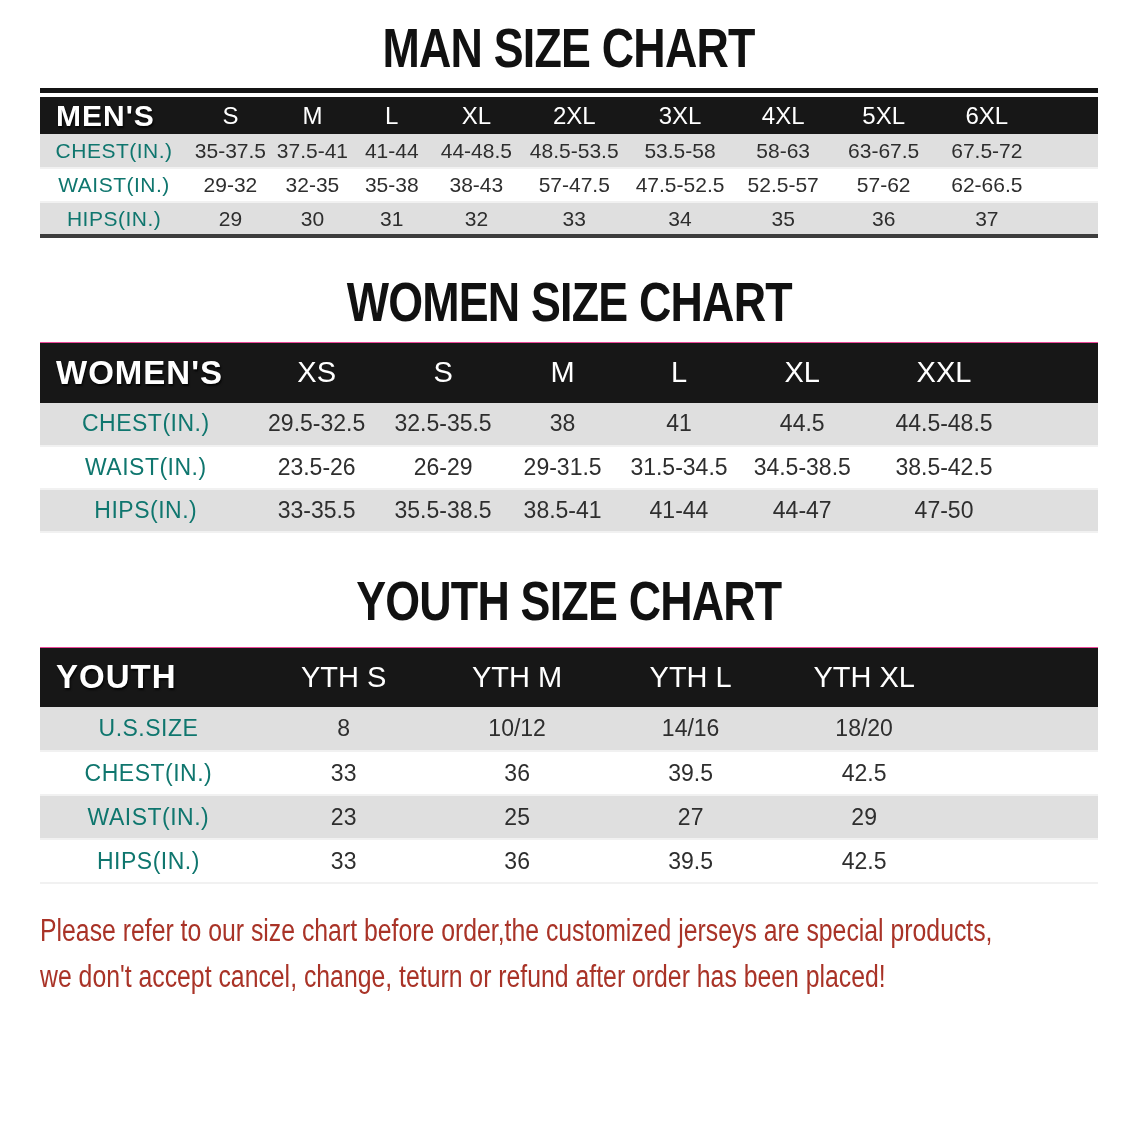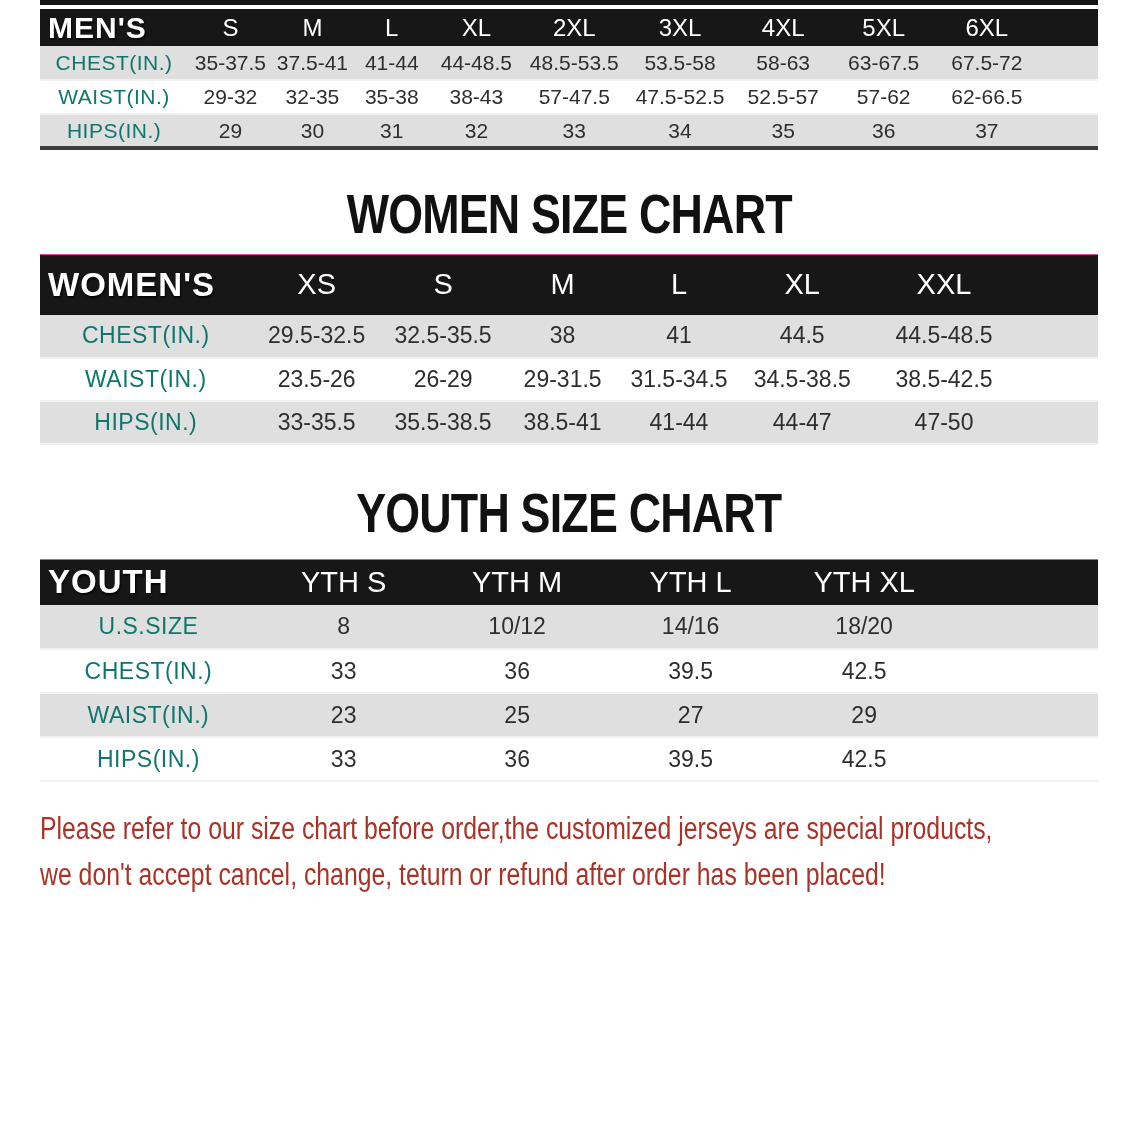--- a/index.html
+++ b/index.html
@@ -49,25 +49,25 @@
   .table-wrap { margin: 0 40px; }
   .top-rule { height: 5px; background: #141414; margin-bottom: 4px; }
   table.size-table {
     width: 100%;
     border-collapse: collapse;
     table-layout: fixed;
   }
   thead tr { background: #171717; color: #fff; }
   .table-men   thead tr { height: 37px; }
   .table-women thead tr { height: 60px; }
-  .table-youth thead tr { height: 46px; }
+  .table-youth thead tr { height: 60px; }
   .table-women thead tr, .table-youth thead tr { border-top: 1px solid #ec4899; margin-left: 23px; }
   th { font-weight: 400; text-align: center; }
   .head-label {
-    text-align: left; padding-left: 8px;
+    text-align: left; padding-left: 16px;
     font-weight: 700; letter-spacing: 1px;
     text-shadow: 1px 2px 2px rgba(0,0,0,0.8);
   }
   .table-men   .head-label { font-size: 30px; }
   .table-women .head-label { font-size: 33px; }
   .table-youth .head-label { font-size: 33px; }
   .table-men   .head-col { font-size: 24px; }
   .table-women .head-col { font-size: 29px; }
   .table-youth .head-col { font-size: 29px; }
   tbody tr:nth-child(odd) { background: #dfdfdf; }
@@ -90,20 +90,21 @@
     transform-origin: 0 50%;
   }
 </style>
 </head>
 <body>
 
 <div class="page">
 
 
   <main id="sections">
+      <h2 class="section-title title-men"><span>MAN SIZE CHART</span></h2>
       <div class="table-wrap">
         <div class="top-rule"></div>
         <table class="size-table table-men">
           <colgroup>
             <col style="width: 14%;">
             <col style="width: 8%;">
             <col style="width: 7.5%;">
             <col style="width: 7.5%;">
             <col style="width: 8.5%;">
             <col style="width: 10%;">

